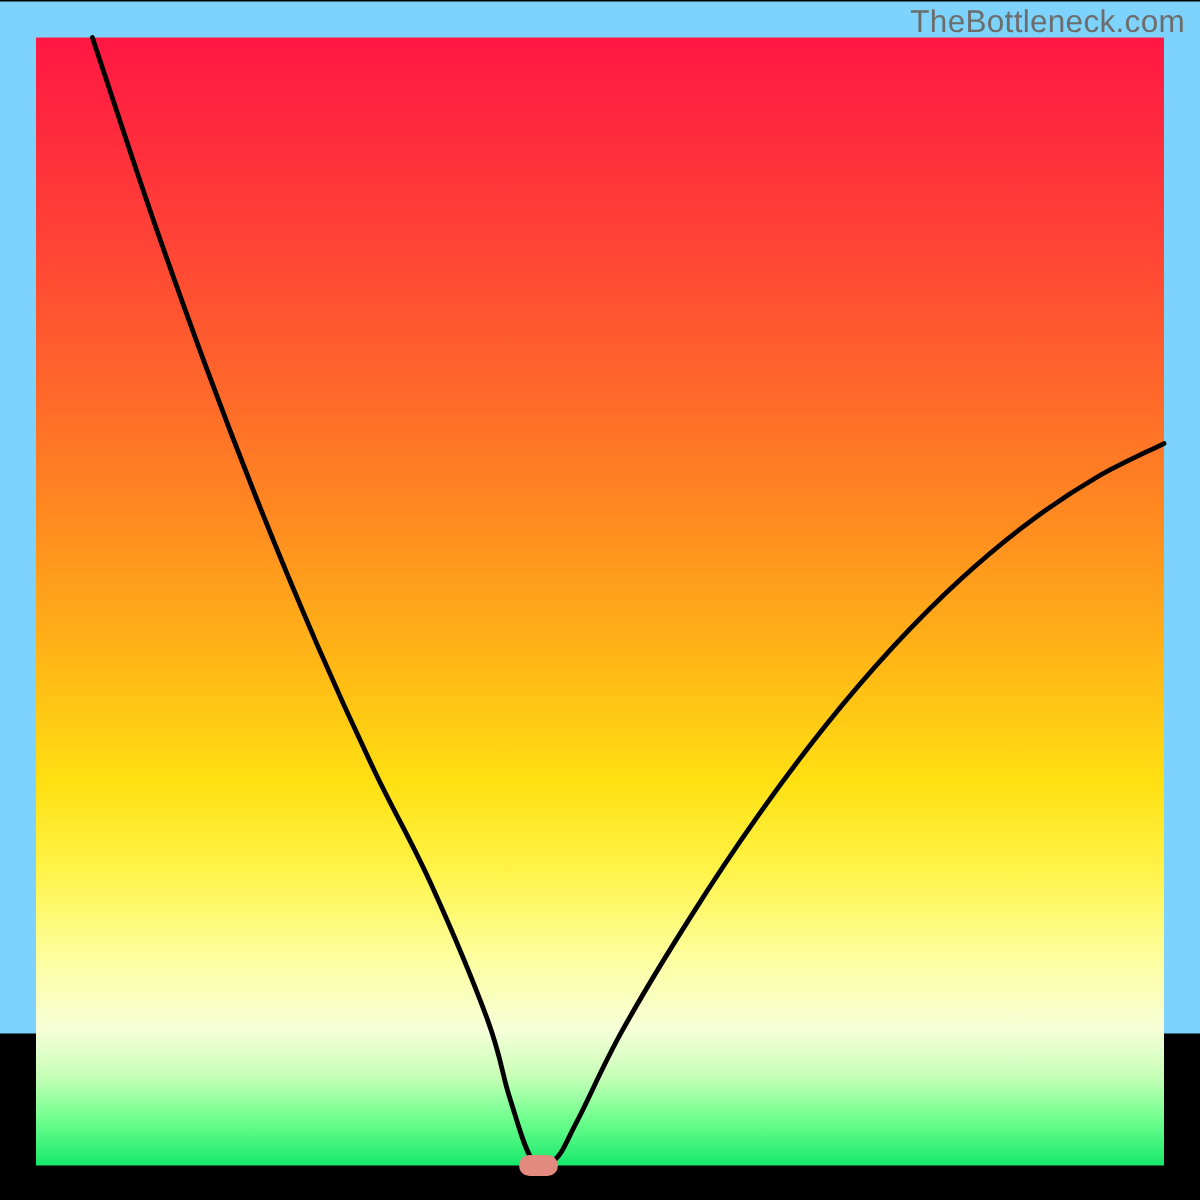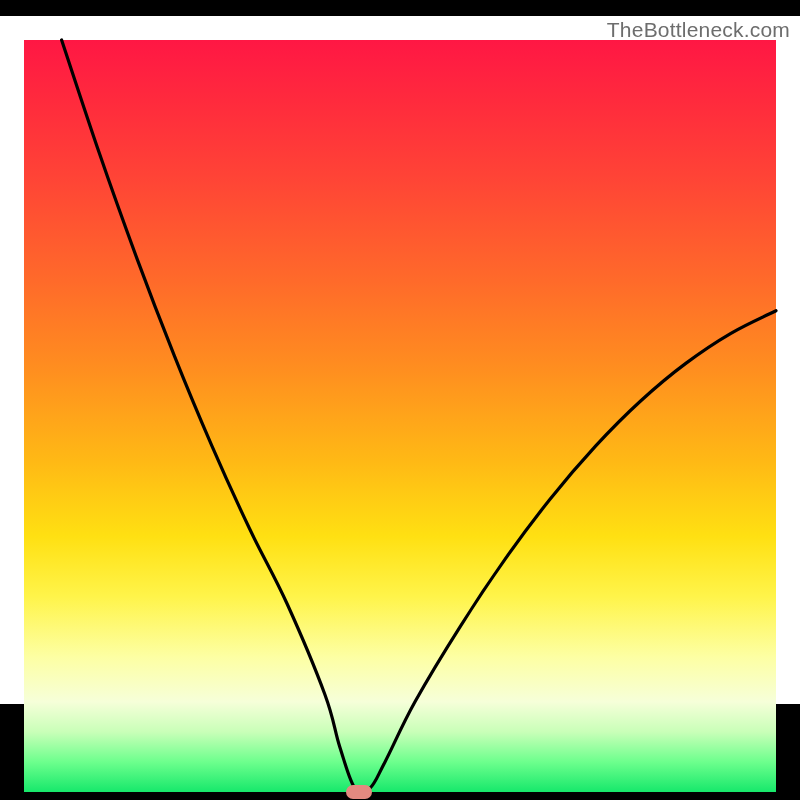--- a/index.html
+++ b/index.html
@@ -7,24 +7,24 @@
     padding: 0;
     width: 800px;
     height: 800px;
     background: #000;
     overflow: hidden;
     font-family: Arial, Helvetica, sans-serif;
   }
   .frame {
     position: absolute;
     left: 0;
-    top: 16px;
+    top: 1px;
     width: 800px;
     height: 688px;
-    background: #ffffff;
+    background: #7dd3fc;
   }
   .plot-area {
     position: absolute;
     left: 24px;
     top: 24px;
     width: 752px;
     height: 752px;
     
     background: linear-gradient(
       to bottom,

